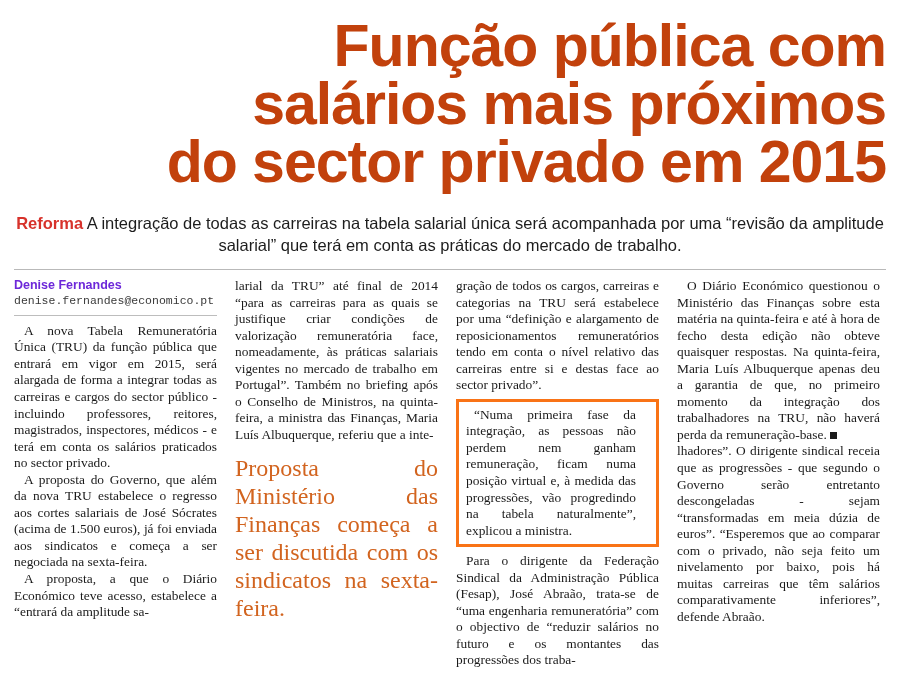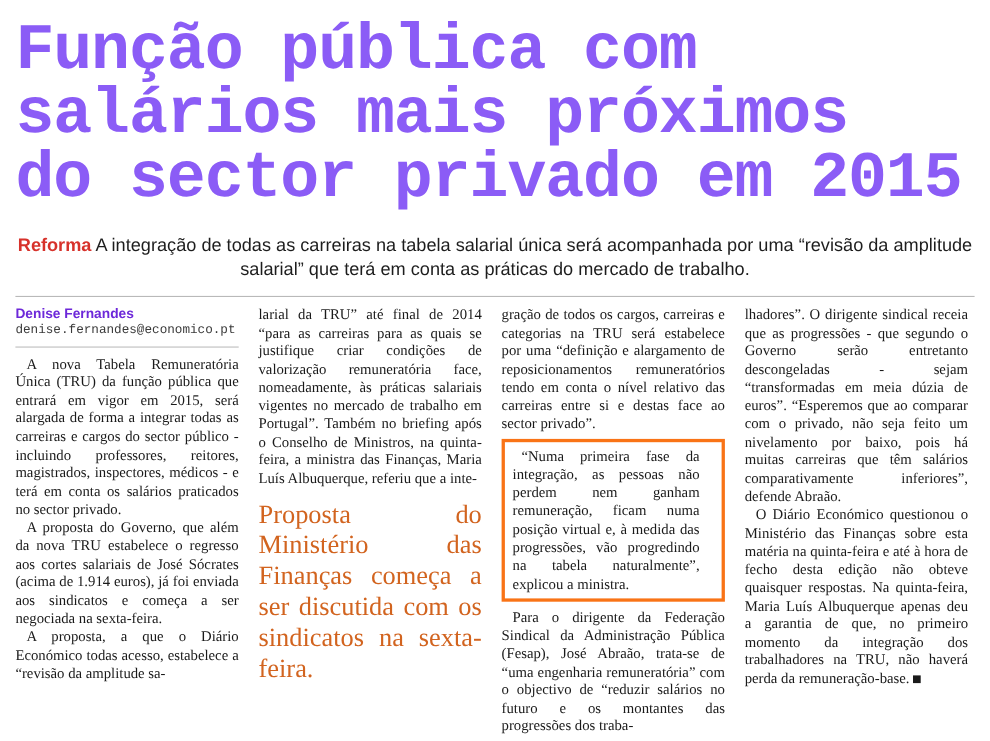--- a/index.html
+++ b/index.html
@@ -16,27 +16,28 @@
   }
   .page {
     position: relative;
     width: 900px;
     height: 674px;
     box-sizing: border-box;
     padding: 10px 14px 0 14px;
   }
   
   .headline {
-    font-family: Liberation Mono, monospace;
+    font-family: Liberation Sans, sans-serif;
     font-weight: bold;
     font-size: 59px;
     line-height: 0.98;
     letter-spacing: -1px;
-    color: #8b5cf6;
+    color: #c2410c;
     margin: 8px 0 0 0;
+    text-align: right;
   }
   .headline span {
     display: block;
     white-space: nowrap;
   }
   
   .standfirst {
     margin-top: 22px;
     font-family: "Liberation Sans", sans-serif;
     font-size: 16.5px;
@@ -137,37 +138,37 @@
 
   <hr class="rule">
 
   <div class="columns">
 
     <div class="col">
       <div class="byline-name">Denise Fernandes</div>
       <div class="byline-mail">denise.fernandes@economico.pt</div>
       <hr class="byline-rule">
       <p class="body first">A nova Tabela Remuneratória Única (TRU) da função pública que entrará em vigor em 2015, será alargada de forma a integrar todas as carreiras e cargos do sector público - incluindo professores, reitores, magistrados, inspectores, médicos - e terá em conta os salários praticados no sector privado.</p>
-      <p class="body">A proposta do Governo, que além da nova TRU estabelece o regresso aos cortes salariais de José Sócrates (acima de 1.914 euros), já foi enviada aos sindicatos e começa a ser negociada na sexta-feira.</p>
-      <p class="body">A proposta, a que o Diário Económico todas acesso, estabelece a “revisão da amplitude sa-</p>
+      <p class="body">A proposta do Governo, que além da nova TRU estabelece o regresso aos cortes salariais de José Sócrates (acima de 1.500 euros), já foi enviada aos sindicatos e começa a ser negociada na sexta-feira.</p>
+      <p class="body">A proposta, a que o Diário Económico teve acesso, estabelece a “entrará da amplitude sa-</p>
     </div>
 
     <div class="col">
       <p class="body" style="text-indent:0">larial da TRU” até final de 2014 “para as carreiras para as quais se justifique criar condições de valorização remuneratória face, nomeadamente, às práticas salariais vigentes no mercado de trabalho em Portugal”. Também no briefing após o Conselho de Ministros, na quinta-feira, a ministra das Finanças, Maria Luís Albuquerque, referiu que a inte-</p>
       <div class="pullquote">Proposta do Ministério das Finanças começa a ser discutida com os sindicatos na sexta-feira.</div>
     </div>
 
     <div class="col">
       <p class="body" style="text-indent:0">gração de todos os cargos, carreiras e categorias na TRU será estabelece por uma “definição e alargamento de reposicionamentos remuneratórios tendo em conta o nível relativo das carreiras entre si e destas face ao sector privado”.</p>
       <div class="col-spacer"></div>
       <div class="boxed">
         <p>“Numa primeira fase da integração, as pessoas não perdem nem ganham remuneração, ficam numa posição virtual e, à medida das progressões, vão progredindo na tabela naturalmente”, explicou a ministra.</p>
       </div>
       <p class="body">Para o dirigente da Federação Sindical da Administração Pública (Fesap), José Abraão, trata-se de “uma engenharia remuneratória” com o objectivo de “reduzir salários no futuro e os montantes das progressões dos traba-</p>
     </div>
 
     <div class="col">
+      <p class="body"><span>O Diário Económico questionou o Ministério das Finanças sobre esta matéria na quinta-feira e até à hora de fecho desta edição não obteve quaisquer respostas. Na quinta-feira, Maria Luís Albuquerque apenas deu a garantia de que, no primeiro momento da integração dos trabalhadores na TRU, não haverá perda da remuneração-base.</span><span class="endmark"></span></p>
       <p class="body" style="text-indent:0">lhadores”. O dirigente sindical receia que as progressões - que segundo o Governo serão entretanto descongeladas - sejam “transformadas em meia dúzia de euros”. “Esperemos que ao comparar com o privado, não seja feito um nivelamento por baixo, pois há muitas carreiras que têm salários comparativamente inferiores”, defende Abraão.</p>
-      <p class="body"><span>O Diário Económico questionou o Ministério das Finanças sobre esta matéria na quinta-feira e até à hora de fecho desta edição não obteve quaisquer respostas. Na quinta-feira, Maria Luís Albuquerque apenas deu a garantia de que, no primeiro momento da integração dos trabalhadores na TRU, não haverá perda da remuneração-base.</span><span class="endmark"></span></p>
     </div>
 
   </div>
 </div>
 
 </body></html>

